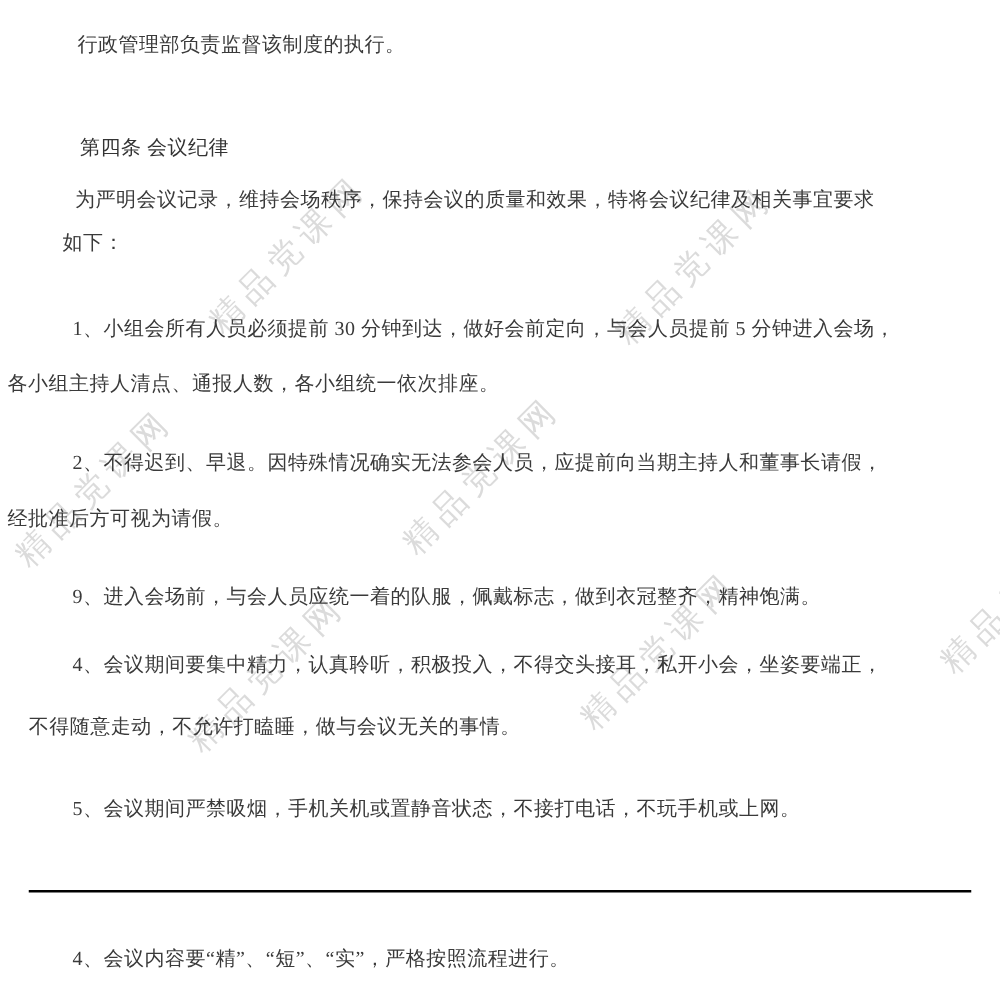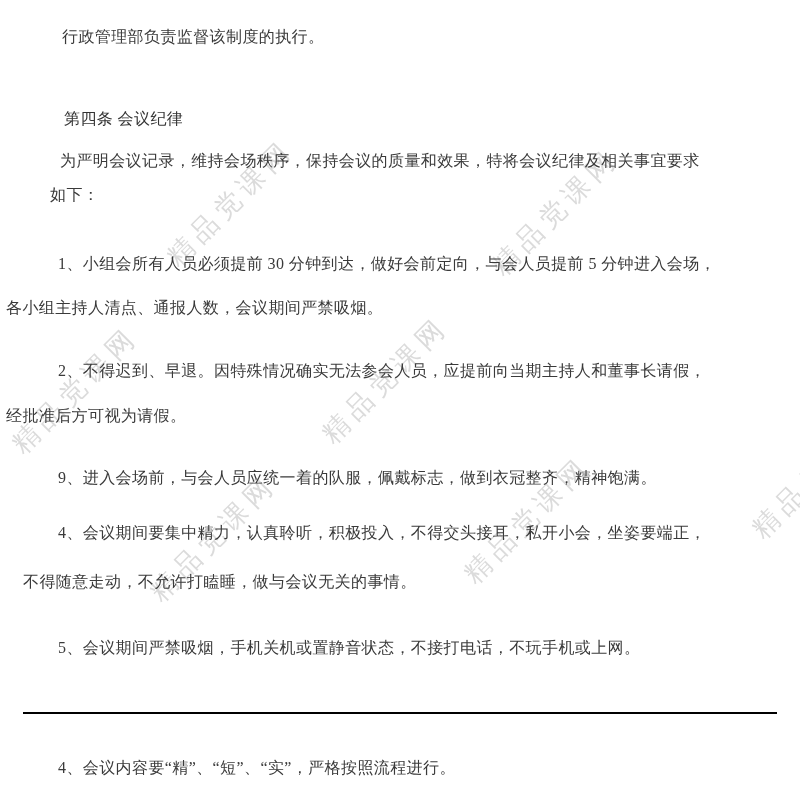--- a/index.html
+++ b/index.html
@@ -67,21 +67,21 @@
       <span class="watermark" style="left: 555px; top: 212px; color: rgba(176, 176, 176, 0.45);">精品党课网</span>
       <span class="watermark" style="left: 527px; top: 520px; color: rgba(176, 176, 176, 0.45);">精品党课网</span>
       <span class="watermark" style="left: 815px; top: 475px; color: rgba(176, 176, 176, 0.45);">精品党课网</span>
     </div>
   <div id="text-layer">
       <div class="doc-line" style="left: 62px; top: 25px;">行政管理部负责监督该制度的执行。</div>
       <div class="doc-line doc-heading" style="left: 64px; top: 86px; margin-top: 21px;">第四条 会议纪律</div>
       <div class="doc-line" style="left: 60px; top: 149px;">为严明会议记录，维持会场秩序，保持会议的质量和效果，特将会议纪律及相关事宜要求</div>
       <div class="doc-line" style="left: 6px; top: 183px; margin-left: 44px;">如下：</div>
       <div class="doc-line" style="left: 58px; top: 252px;">1、小组会所有人员必须提前 30 分钟到达，做好会前定向，与会人员提前 5 分钟进入会场，</div>
-      <div class="doc-line" style="left: 6px; top: 296px;">各小组主持人清点、通报人数，会议期间严禁吸烟。</div>
+      <div class="doc-line" style="left: 6px; top: 296px;">各小组主持人清点、通报人数，各小组统一依次排座。</div>
       <div class="doc-line" style="left: 58px; top: 359px;">2、不得迟到、早退。因特殊情况确实无法参会人员，应提前向当期主持人和董事长请假，</div>
       <div class="doc-line" style="left: 6px; top: 404px;">经批准后方可视为请假。</div>
       <div class="doc-line" style="left: 58px; top: 466px;">9、进入会场前，与会人员应统一着的队服，佩戴标志，做到衣冠整齐，精神饱满。</div>
       <div class="doc-line" style="left: 58px; top: 521px;">4、会议期间要集中精力，认真聆听，积极投入，不得交头接耳，私开小会，坐姿要端正，</div>
       <div class="doc-line" style="left: 23px; top: 570px;">不得随意走动，不允许打瞌睡，做与会议无关的事情。</div>
       <div class="doc-line" style="left: 58px; top: 636px;">5、会议期间严禁吸烟，手机关机或置静音状态，不接打电话，不玩手机或上网。</div>
       <div class="doc-line" style="left: 58px; top: 756px;">4、会议内容要“精”、“短”、“实”，严格按照流程进行。</div>
     </div>
   <div id="page-divider" style="left: 23px; top: 712px; width: 754px; border-top-width: 2px; border-top-color: rgb(0, 0, 0);"></div>
 </div>

